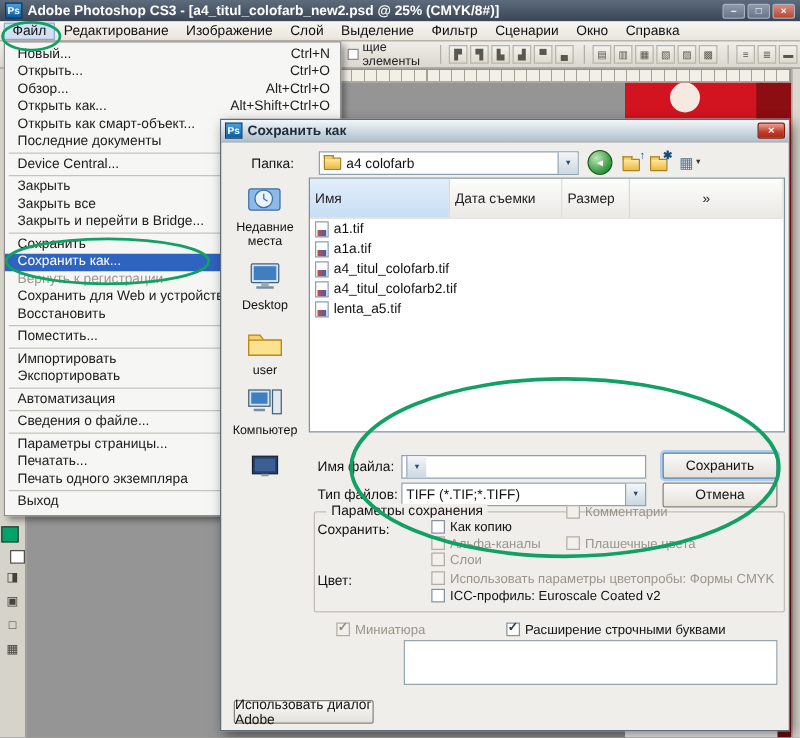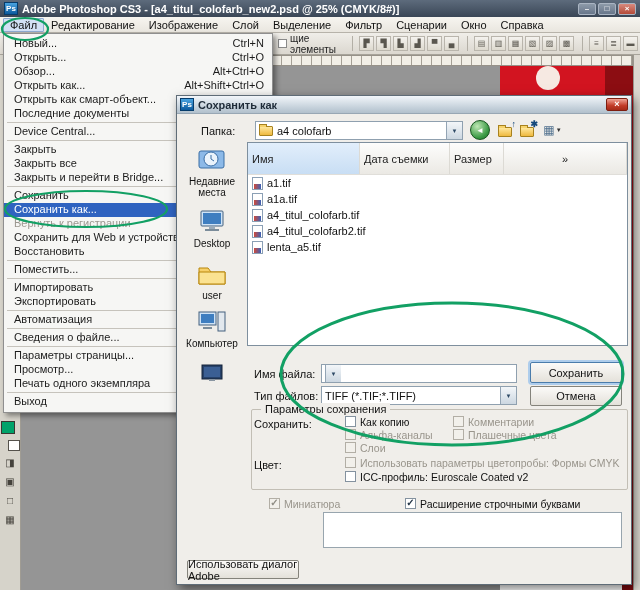--- a/index.html
+++ b/index.html
@@ -261,21 +261,21 @@
       </div>
     <div class="msep"></div>
     <div class="mi">
         <span class="lab">Сведения о файле...</span>
       </div>
     <div class="msep"></div>
     <div class="mi">
         <span class="lab">Параметры страницы...</span>
       </div>
     <div class="mi">
-        <span class="lab">Просмотр...</span>
+        <span class="lab">Печатать...</span>
       </div>
     <div class="mi">
         <span class="lab">Печать одного экземпляра</span>
       </div>
     <div class="msep"></div>
     <div class="mi">
         <span class="lab">Выход</span>
       </div>
   </div>
 
@@ -391,21 +391,21 @@
     <span class="btn" style="left:353px;top:290px;width:92px;height:20px">Отмена</span>
 
     <div class="grp abs" style="left:74px;top:313px;width:377px;height:81px"></div>
     <span class="grp-lab abs" style="left:84px;top:307px">Параметры сохранения</span>
 
     <span class="dl" style="left:77px;top:322px">Сохранить:</span>
     <span class="cb" style="left:168px;top:320px">
         <span class="box"></span>
         <span>Как копию</span>
       </span>
-    <span class="cb dis" style="left:276px;top:320px">
+    <span class="cb dis" style="left:276px;top:308px">
         <span class="box"></span>
         <span>Комментарии</span>
       </span>
     <span class="cb dis" style="left:168px;top:333px">
         <span class="box"></span>
         <span>Альфа-каналы</span>
       </span>
     <span class="cb dis" style="left:276px;top:333px">
         <span class="box"></span>
         <span>Плашечные цвета</span>

